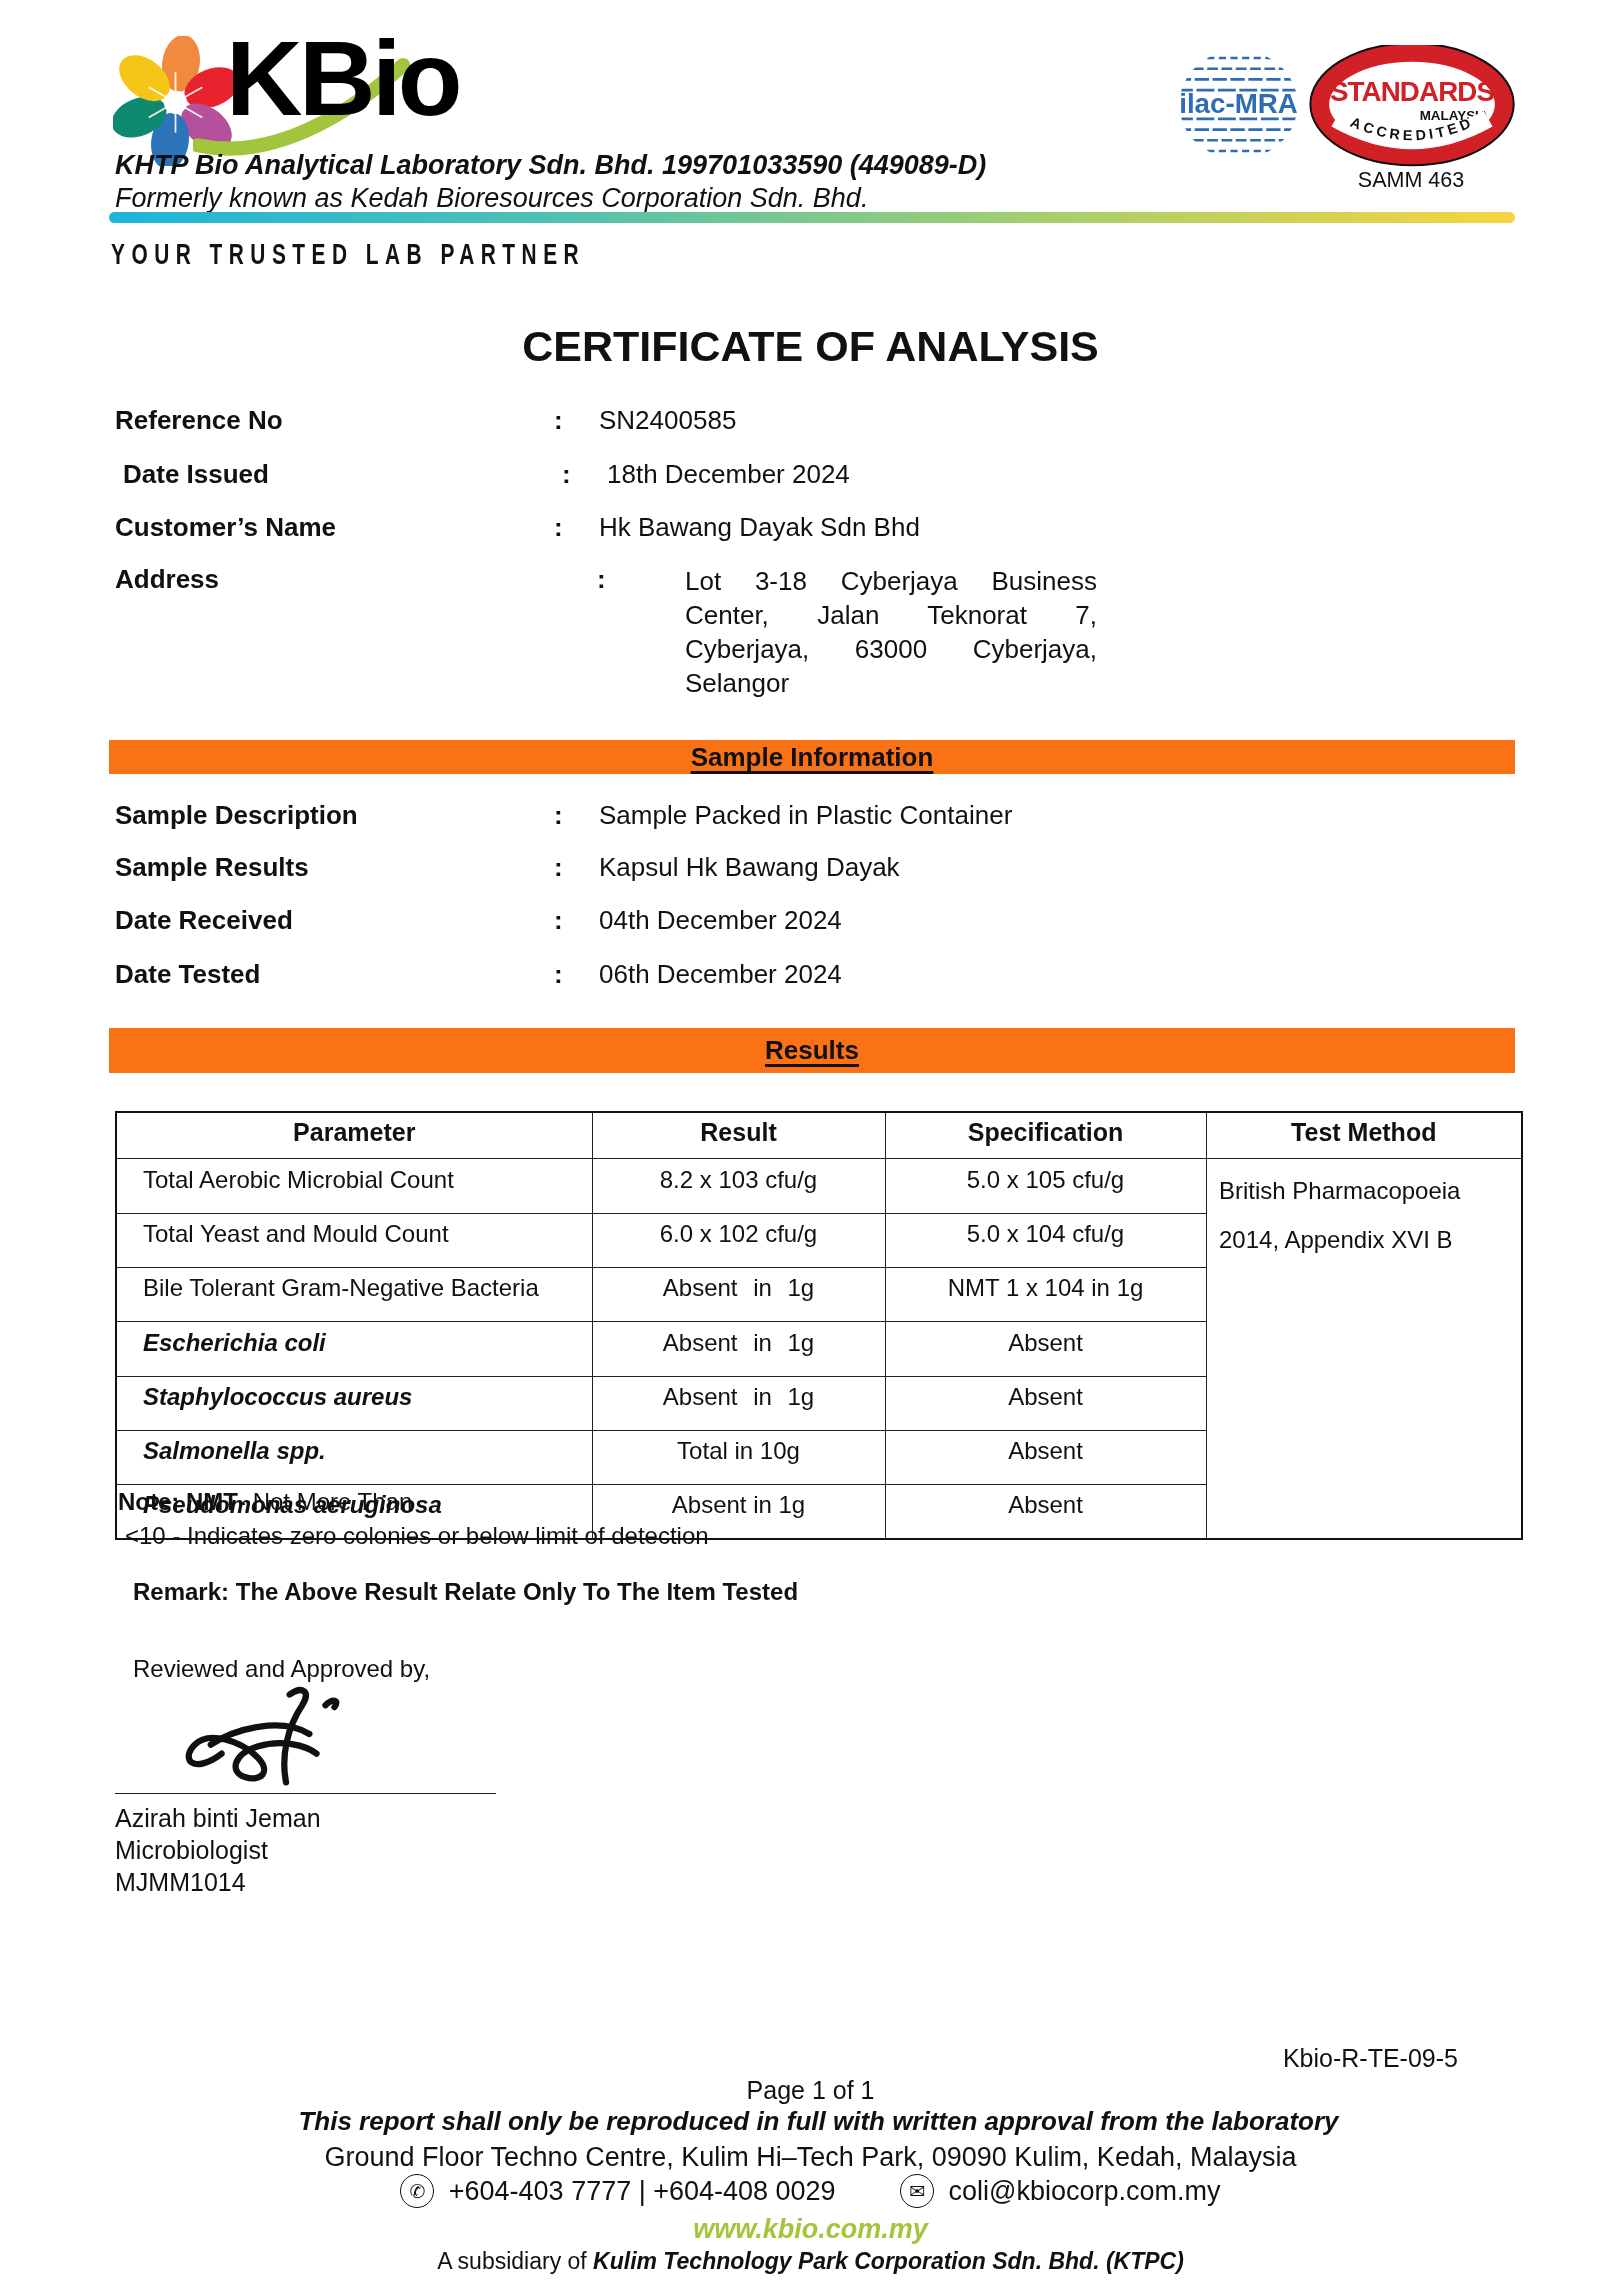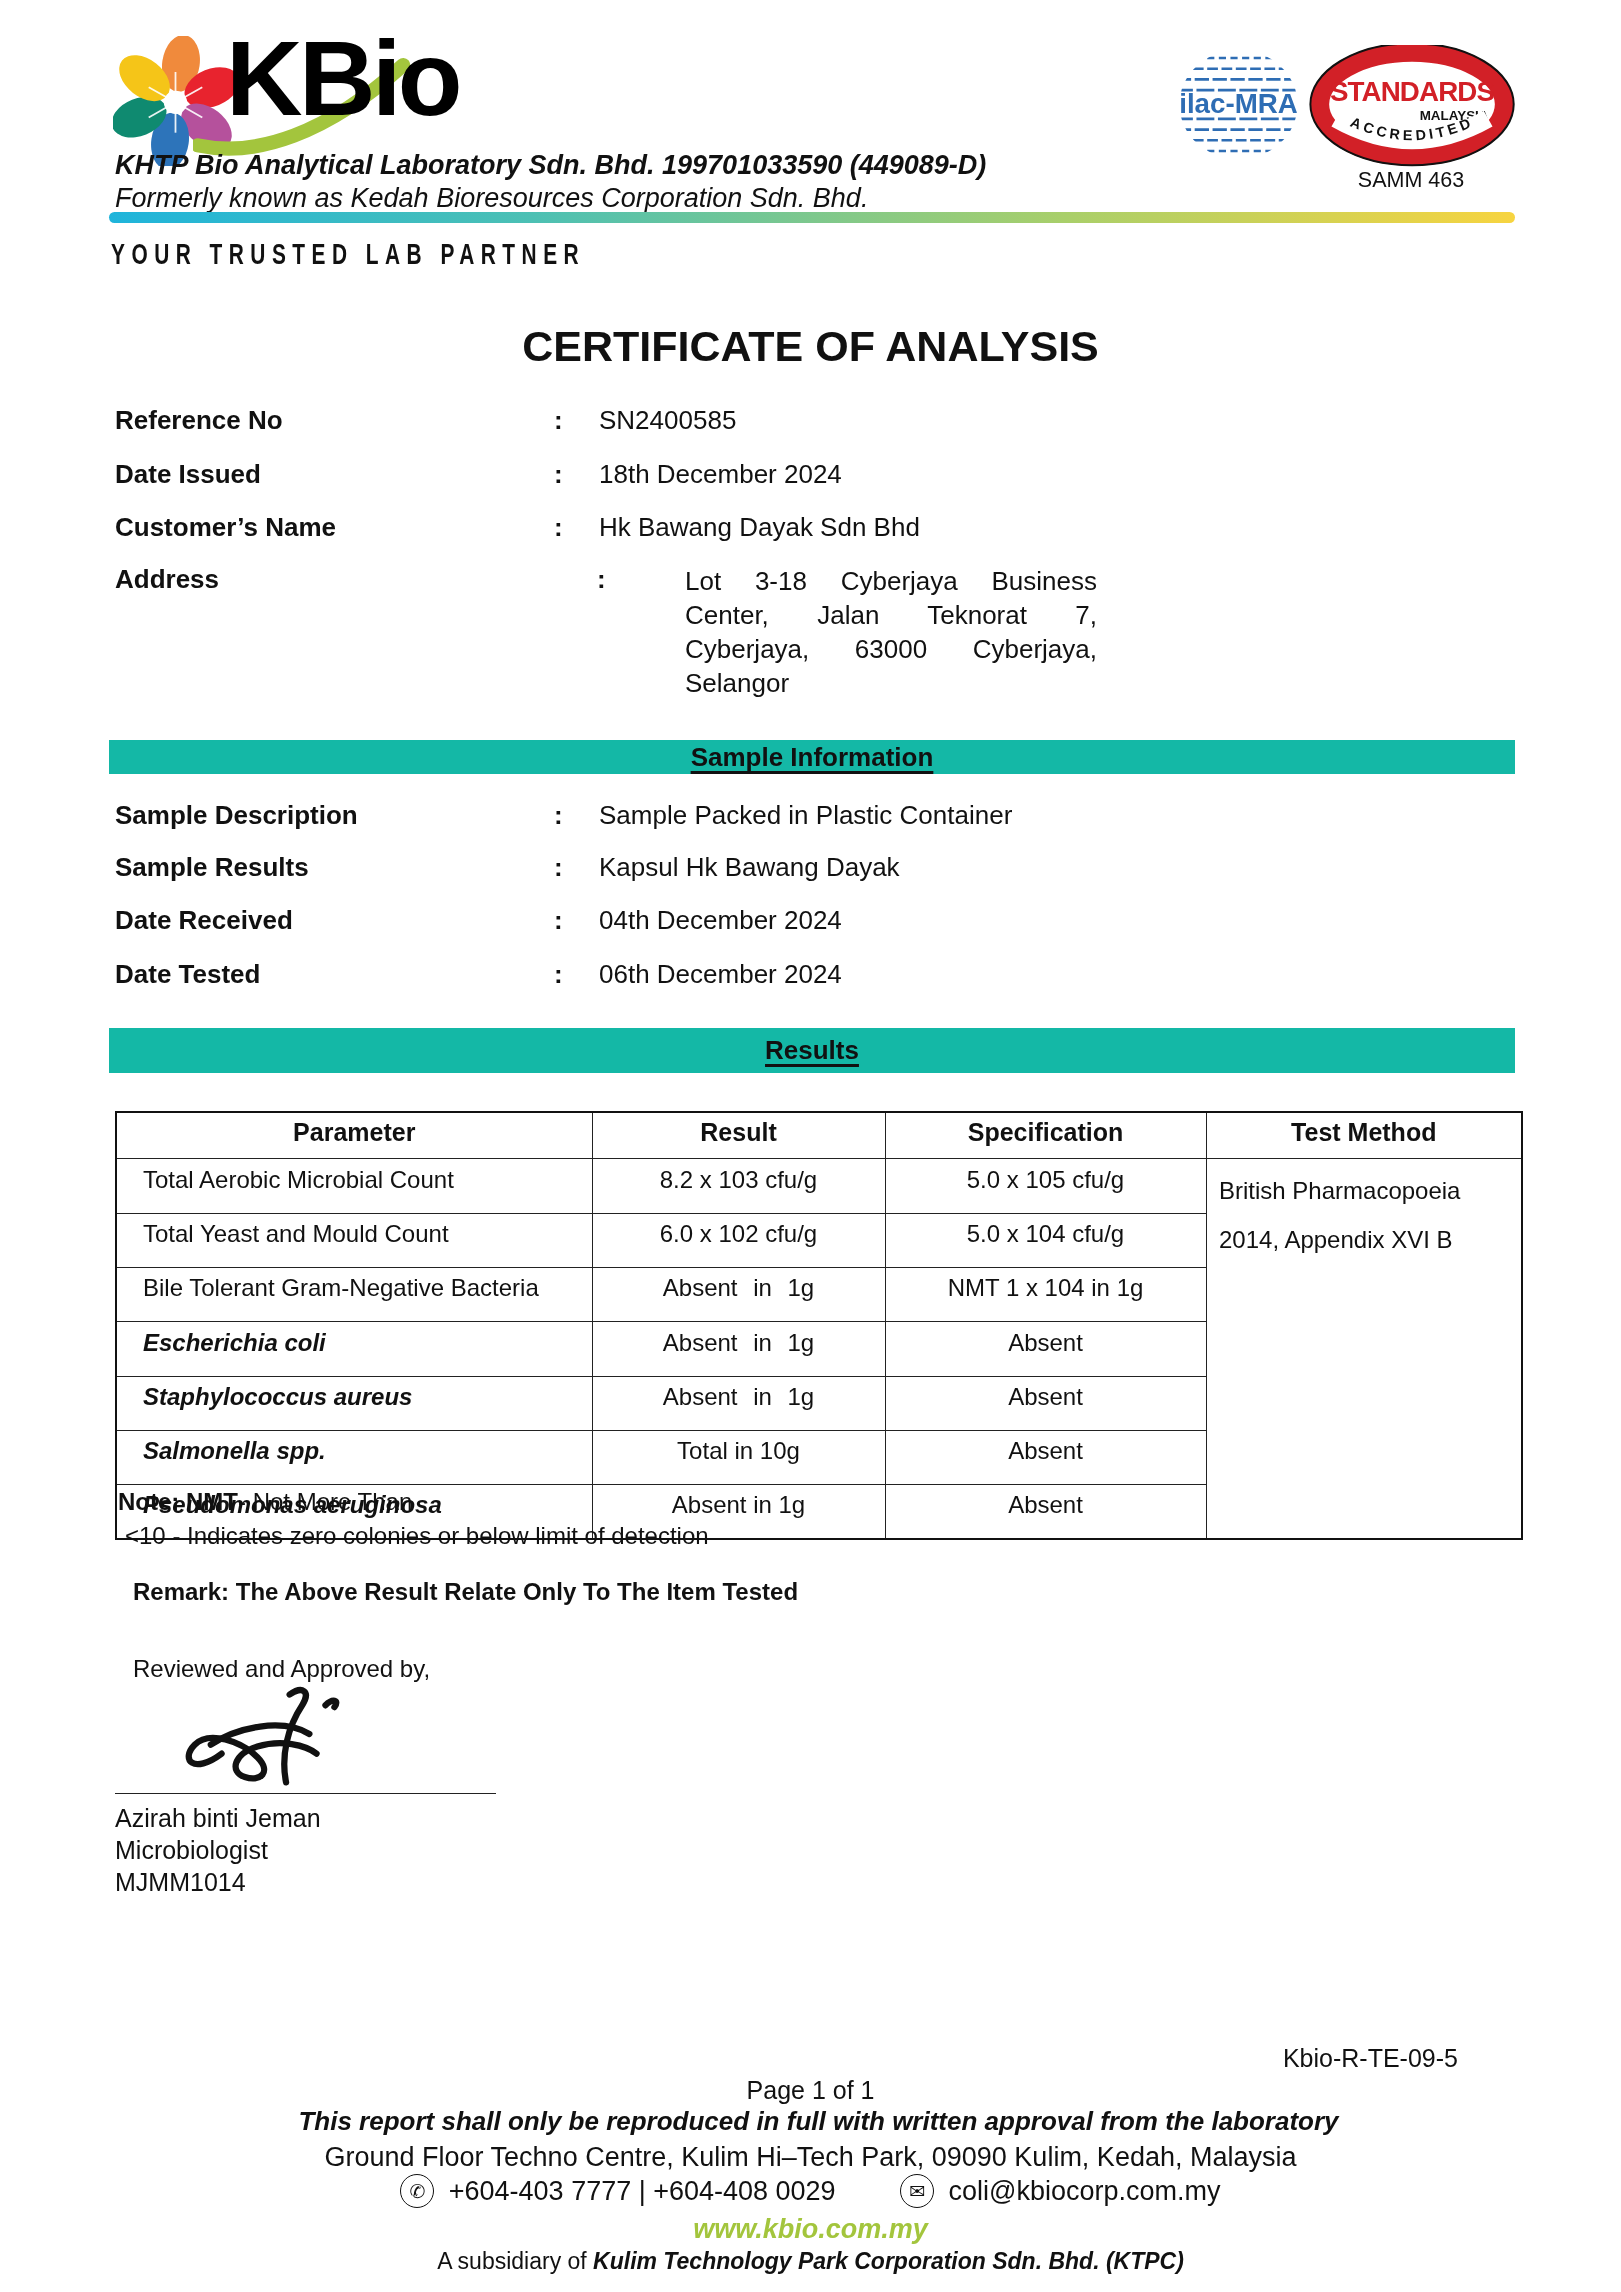--- a/index.html
+++ b/index.html
@@ -26,21 +26,21 @@
   .doc-title{left:0;top:322px;width:1621px;text-align:center;font-size:43px;font-weight:bold;letter-spacing:0;}
 
   
   .field-row{position:absolute;left:115px;display:flex;align-items:flex-start;width:1406px;}
   .f-label{width:439px;font-size:26px;font-weight:bold;flex:none;}
   .f-colon{width:45px;font-size:26px;font-weight:bold;flex:none;}
   .f-value{font-size:26px;flex:none;width:896px;}
   .f-value.narrow{width:412px;text-align:justify;line-height:34px;}
 
   
-  .banner{left:109px;width:1406px;background:#14b8a6;text-align:center;position:absolute;}
+  .banner{left:109px;width:1406px;background:#f97316;text-align:center;position:absolute;}
   .banner span{font-size:26px;font-weight:bold;text-decoration:underline;text-decoration-thickness:2.7px;text-underline-offset:5.4px;}
   .banner.sample{top:740px;height:34px;line-height:34px;}
   .banner.results{top:1028px;height:45px;line-height:45px;}
 
   
   table.res{position:absolute;left:115px;top:1111px;width:1406px;border-collapse:collapse;table-layout:fixed;}
   table.res col.c1{width:476px;} table.res col.c2{width:293px;}
   table.res col.c3{width:321px;} table.res col.c4{width:316px;}
   table.res th,table.res td{border:1.8px solid #222;vertical-align:top;}
   table.res th{height:39px;font-size:25px;font-weight:bold;padding-top:5.4px;}
@@ -149,21 +149,21 @@
   <div class="abs tagline">YOUR TRUSTED LAB PARTNER</div>
 </div>
 
 <div class="abs doc-title">CERTIFICATE OF ANALYSIS</div>
 
 <div class="field-row" style="top:405px;">
   <span class="f-label">Reference No</span>
   <span class="f-colon">:</span>
   <span class="f-value">SN2400585</span>
 </div>
-<div class="field-row" style="top:459px;">
+<div class="field-row" style="top:459px;margin-left:8px;">
   <span class="f-label">Date Issued</span>
   <span class="f-colon">:</span>
   <span class="f-value">18th December 2024</span>
 </div>
 <div class="field-row" style="top:512px;">
   <span class="f-label">Customer’s Name</span>
   <span class="f-colon">:</span>
   <span class="f-value">Hk Bawang Dayak Sdn Bhd</span>
 </div>
 <div class="field-row" style="top:564px;gap:43px;">

